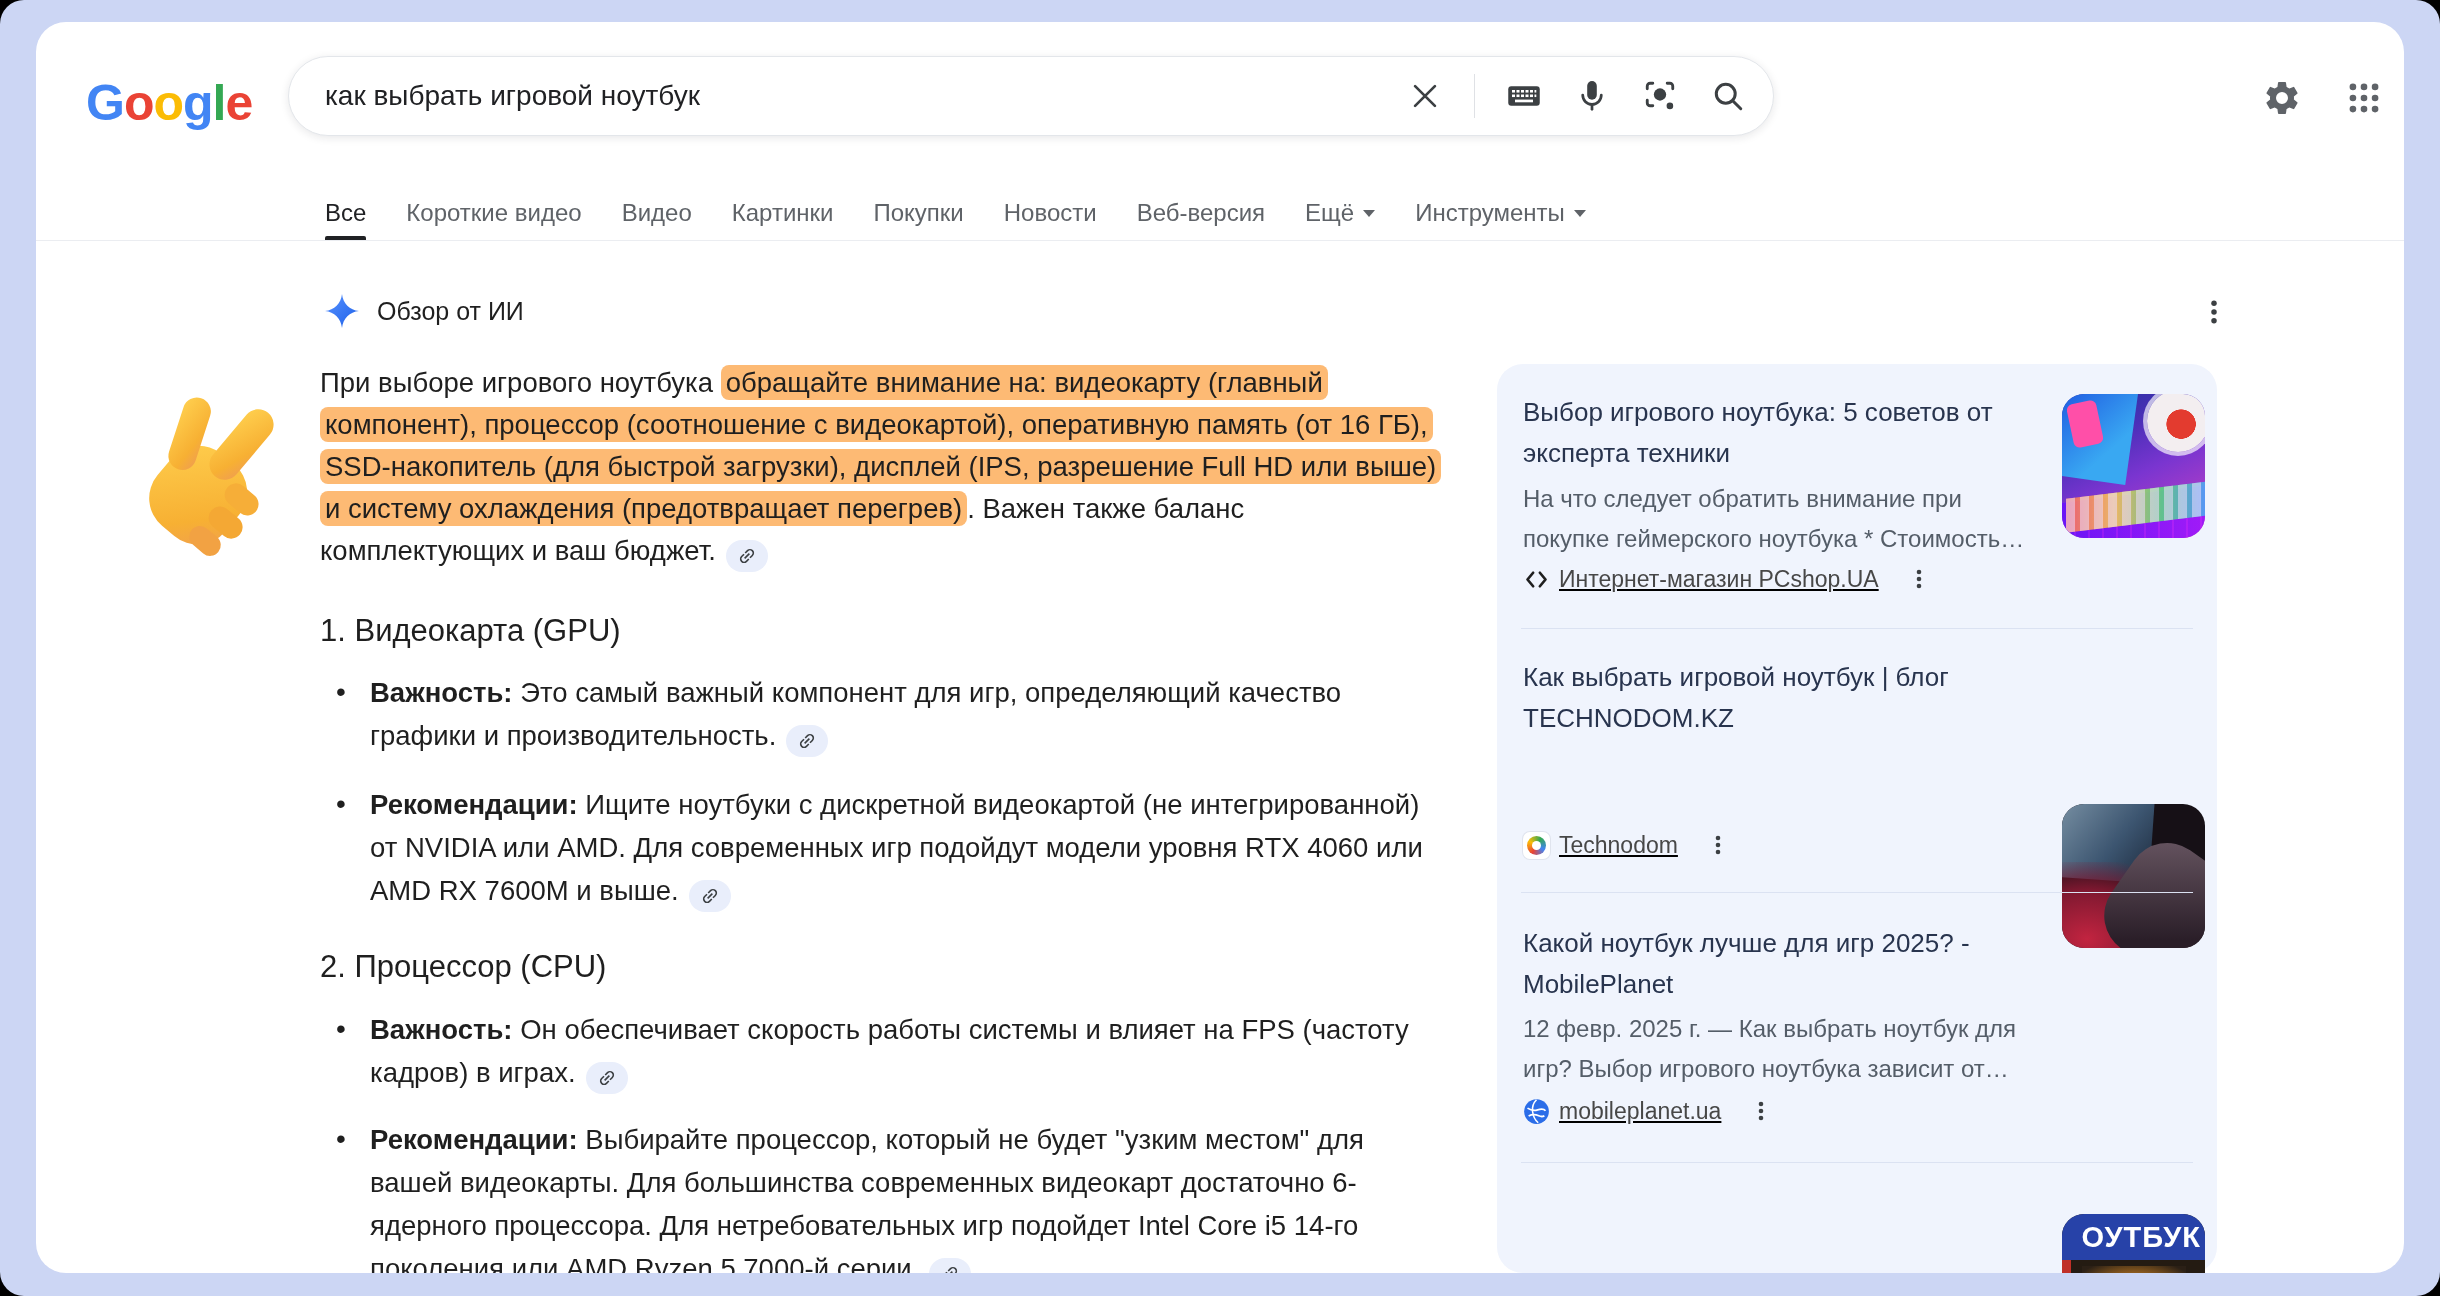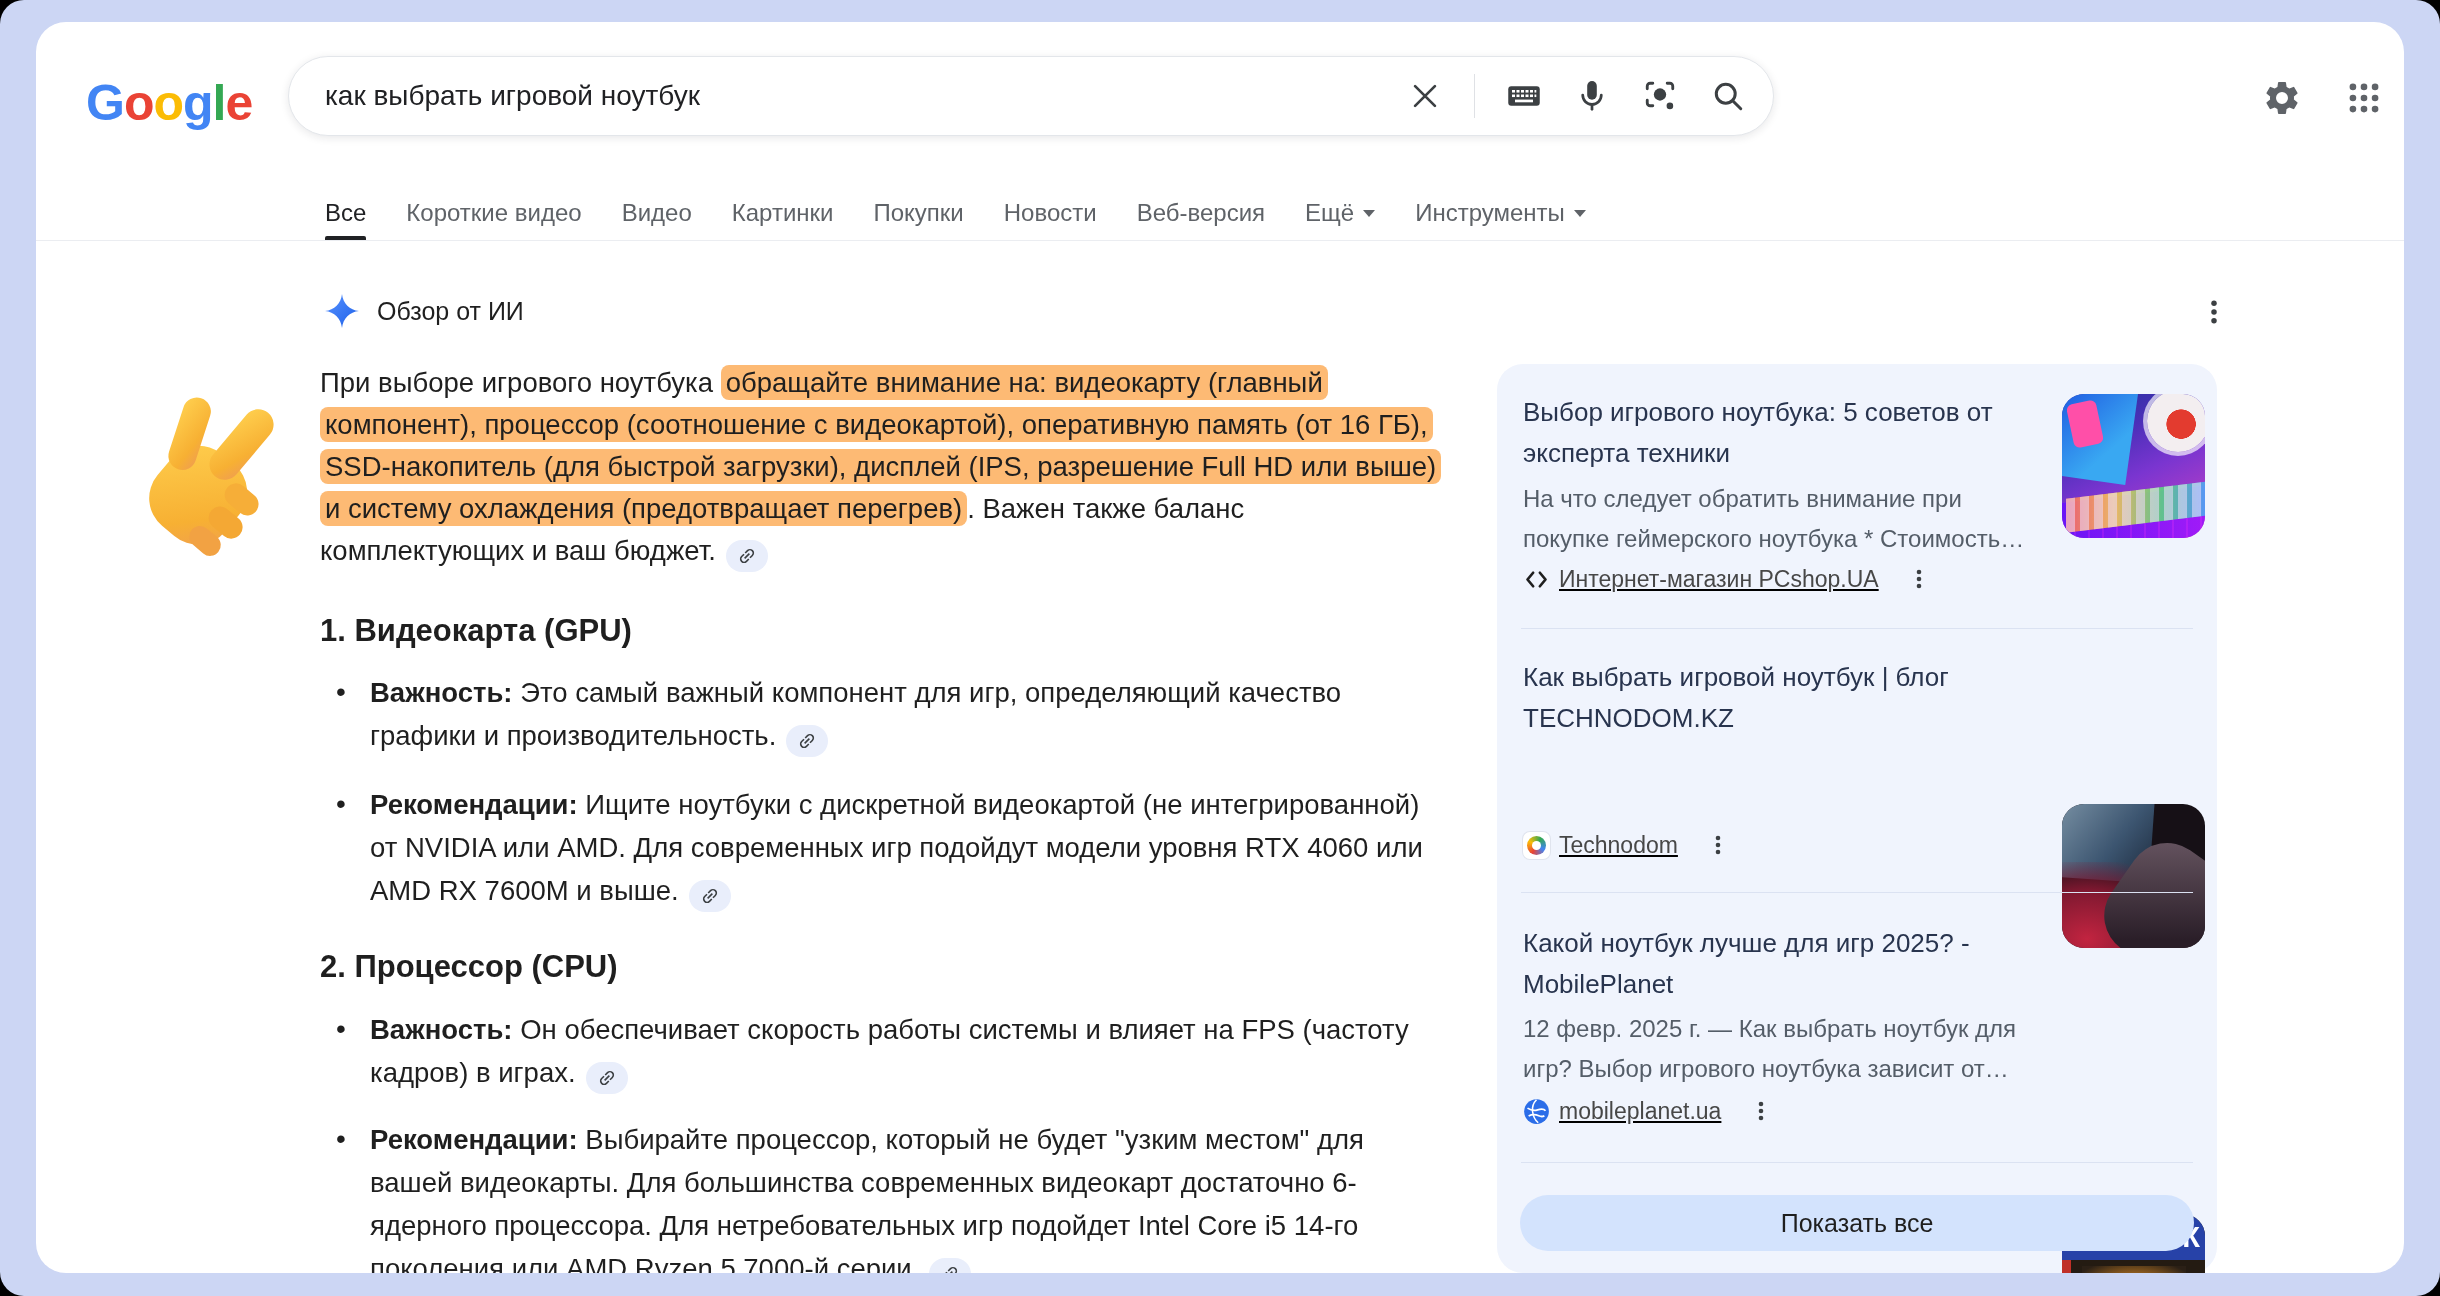--- a/index.html
+++ b/index.html
@@ -29,21 +29,21 @@
   
   .ai-head{position:absolute;left:289px;top:272px;display:flex;align-items:center;gap:18px;}
   .ai-star{width:34px;height:34px;}
   .ai-label{font-size:25px;color:#1f1f1f;font-weight:500;}
   .kebab-top{position:absolute;left:2158px;top:270px;width:40px;height:40px;display:flex;align-items:center;justify-content:center;cursor:pointer;}
 
   .intro{position:absolute;left:284px;top:340px;width:1135px;font-size:27.5px;line-height:42px;color:#1f1f1f;}
   .hl{background:#fdba74;border-radius:8px;padding:2px 5px;box-decoration-break:clone;-webkit-box-decoration-break:clone;}
   .chip{display:inline-flex;align-items:center;justify-content:center;width:42px;height:32px;border-radius:17px;background:#e9eefb;vertical-align:-6px;margin-left:10px;cursor:pointer;}
 
-  .h3{position:absolute;left:284px;font-size:31px;font-weight:700;color:#1f1f1f;}
+  .h3{position:absolute;left:284px;font-size:31px;font-weight:400;color:#1f1f1f;}
   .bullet{position:absolute;left:284px;width:1118px;font-size:27.5px;line-height:43px;color:#1f1f1f;padding-left:50px;box-sizing:border-box;}
   .bullet::before{content:"•";position:absolute;left:16px;top:-1px;font-size:28px;color:#1f1f1f;}
   .blabel{font-weight:700;}
 
   
   .hand{position:absolute;left:94px;top:362px;width:160px;height:190px;pointer-events:none;}
 
   
   .panel{position:absolute;left:1461px;top:342px;width:720px;height:909px;background:#f0f4fd;border-radius:26px;}
   .scard-title{position:absolute;left:26px;width:516px;font-size:26px;line-height:41px;color:#28344e;font-weight:500;cursor:pointer;}
@@ -352,17 +352,16 @@
       </div>
       <div class="thumb t3" style="top:562px">
         <div class="bar">
             <span>ОУТБУК</span>
           </div>
         <div class="red"></div>
           <div class="scrglow"></div>
       </div>
       <div class="pdiv" style="top:798px"></div>
 
-      <div class="show-all">Показать все</div>
     </div>
 
   </div>
 </div>
 
 </body></html>

